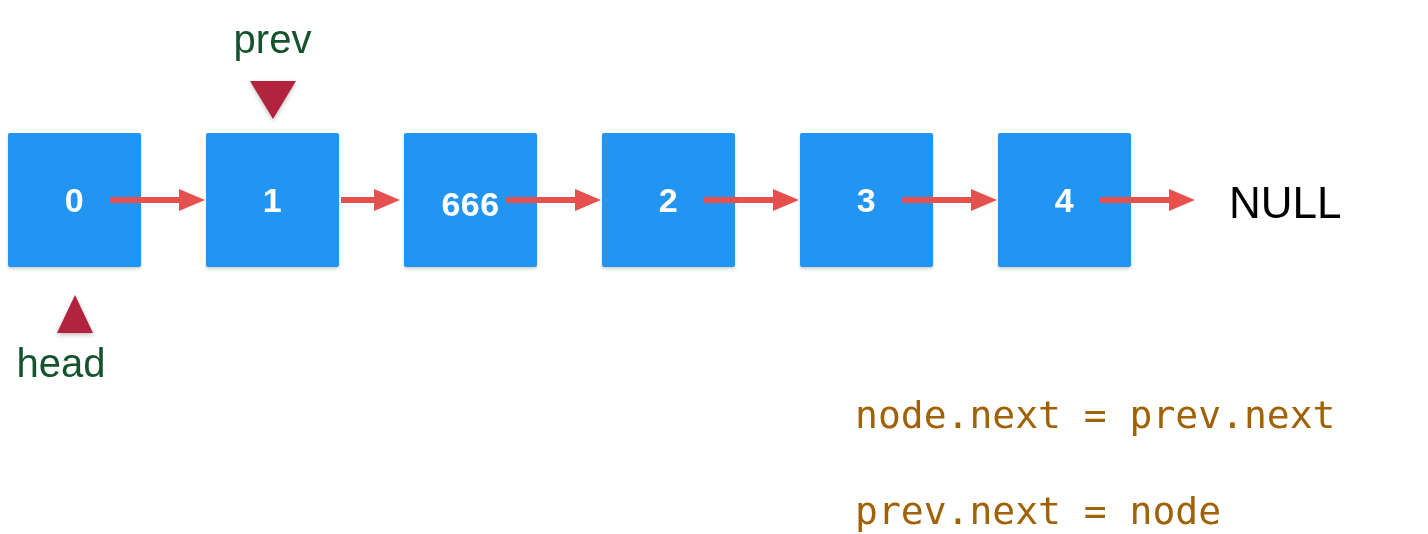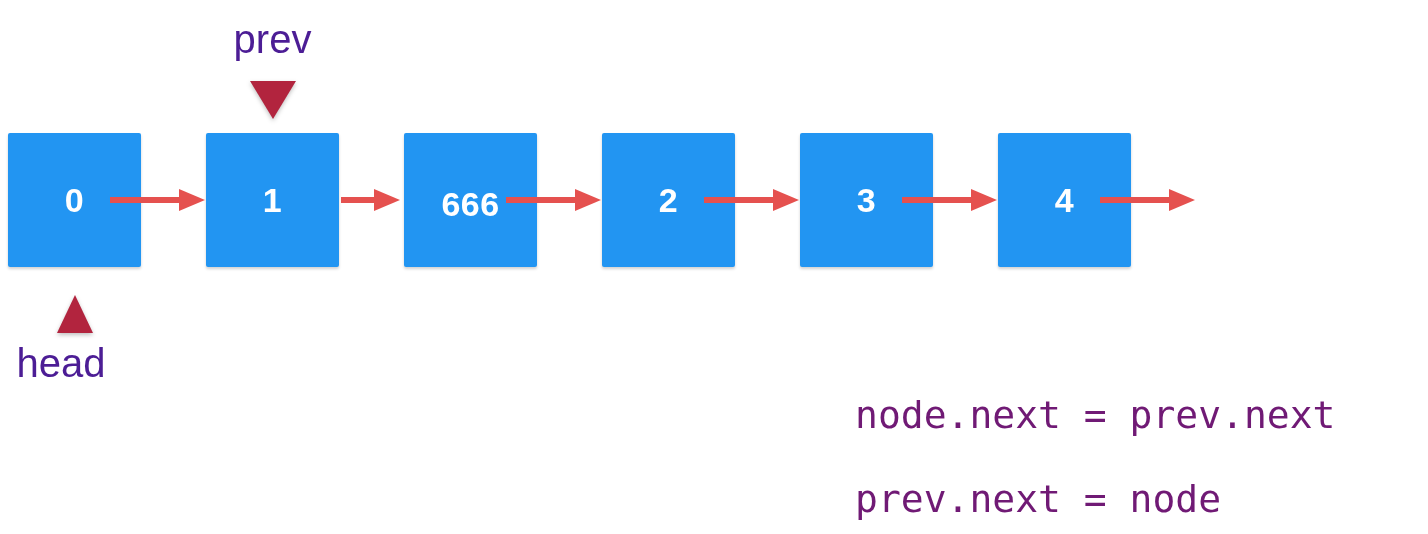--- a/index.html
+++ b/index.html
@@ -34,21 +34,21 @@
   .arrow {
     position: absolute;
     top: 188px;
     height: 24px;
   }
   .pointer-label {
     position: absolute;
     transform: translateX(-50%);
     font-size: 40px;
     line-height: 1;
-    color: #4c1d95;
+    color: #14532d;
     white-space: nowrap;
   }
   .tri {
     position: absolute;
     transform: translateX(-50%);
     width: 0;
     height: 0;
     filter: drop-shadow(0 2px 2px rgba(0,0,0,0.25));
   }
   .tri-down {
@@ -70,25 +70,25 @@
     font-size: 44px;
     line-height: 1;
     color: #000000;
   }
   .code-line {
     position: absolute;
     left: 855px;
     font-family: "DejaVu Sans Mono", monospace;
     font-size: 38px;
     line-height: 1;
-    color: #701a75;
+    color: #a16207;
     white-space: pre;
   }
   .code-line-1 { top: 396px; }
-  .code-line-2 { top: 480px; text-align: right; }
+  .code-line-2 { top: 492px; text-align: right; }
 </style>
 </head>
 <body>
 
 <div id="canvas">
   <div id="nodes-layer">
       <div class="node" style="left: 8px; background: rgb(34, 149, 242);">
         <span class="node-value" style="color: rgb(255, 255, 255);">0</span>
       </div>
       <div class="node" style="left: 206px; background: rgb(34, 149, 242);">
@@ -132,15 +132,16 @@
         <line x1="0" y1="12" x2="73" y2="12" stroke="#E5514F" stroke-width="6"></line>
         <polygon points="69,1 95,12 69,23" fill="#E5514F"></polygon>
       </svg>
     </div>
   <div id="pointers-layer">
       <div class="pointer-label" style="left: 272.5px; top: 19px;">prev</div>
       <div class="tri tri-down" style="left: 272.5px; top: 81px; border-top-color: rgb(178, 36, 62);"></div>
       <div class="pointer-label" style="left: 61px; top: 343px;">head</div>
       <div class="tri tri-up" style="left: 74.5px; top: 295px; border-bottom-color: rgb(178, 36, 62);"></div>
     </div>
+  <div class="null-label">NULL</div>
   <div class="code-line code-line-1">node.next = prev.next</div>
   <div class="code-line code-line-2">prev.next = node</div>
 </div>
 
 </body></html>

